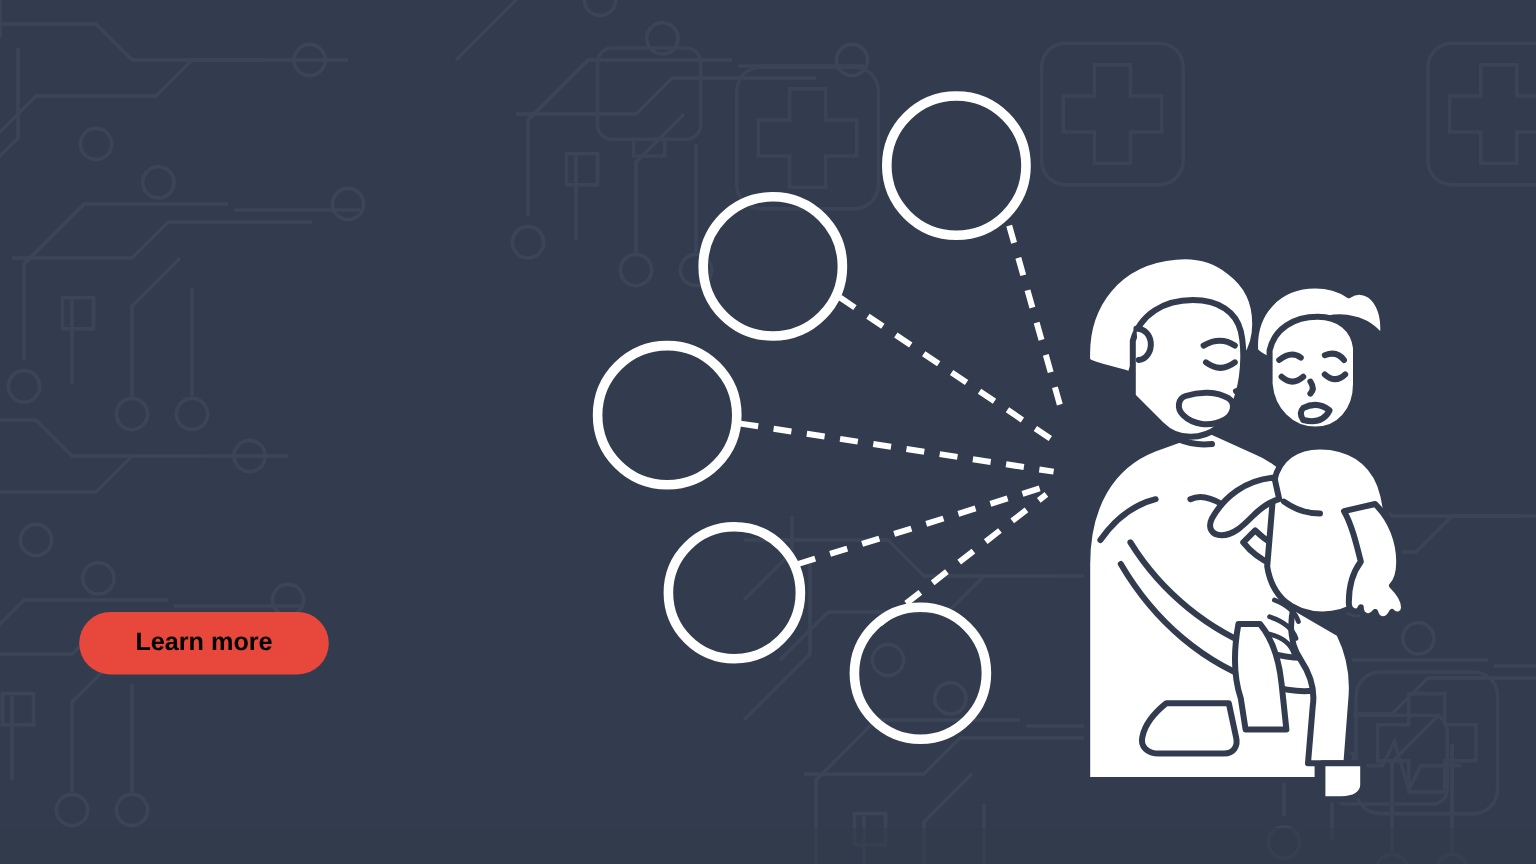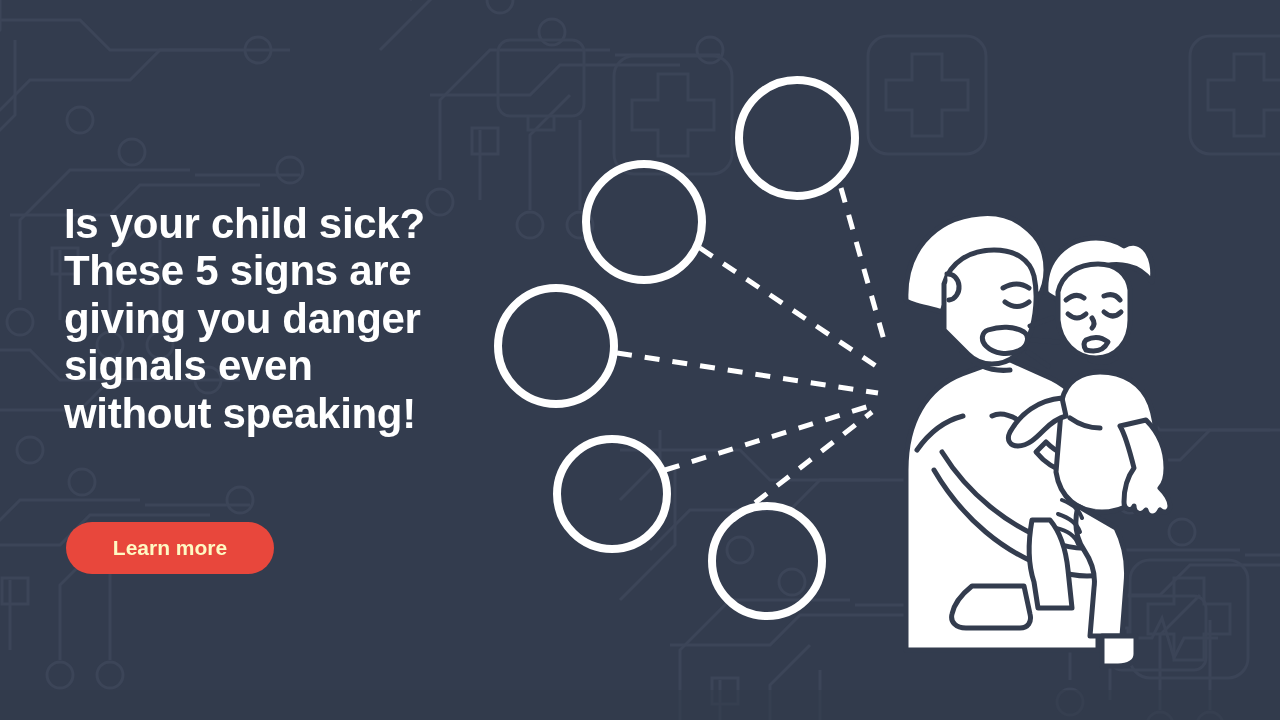--- a/index.html
+++ b/index.html
@@ -37,28 +37,27 @@
   }
   
   .cta {
     position:absolute;
     left:66px; top:510px;
     display:inline-flex;
     align-items:center; justify-content:center;
     min-width:208px; height:52px;
     padding:0 28px;
     background:#e8473c;
-    color:#fef9c3;
+    color:#000000;
     font-size:21px;
     font-weight:bold;
     border:none;
     border-radius:26px;
     cursor:pointer;
     font-family:"Liberation Sans", sans-serif;
-    margin-top:12px;
   }
 
   
   .diagram {
     position:absolute;
     left:0; top:0;
     width:1280px; height:720px;
     pointer-events:none;
   }
   .diagram svg { display:block; width:1280px; height:720px; }
@@ -120,25 +119,20 @@
         <rect x="498" y="40" width="86" height="76" rx="12"></rect>
         <path d="M528 116 v14 h26 v-14"></path>
         <rect x="1110" y="596" width="96" height="74" rx="12"></rect>
       </g>
       <use href="#ekg" x="1128" y="618"></use>
 
       <rect x="0" y="690" width="1280" height="30" fill="#313a4b" opacity="0.55"></rect>
     </svg>
   </div>
 
-  <h1 class="headline">Is your child sick?
-These 5 signs are
-giving you danger
-signals even
-without speaking!</h1>
 
   <button class="cta">Learn more</button>
 
   <div class="diagram">
     <svg viewBox="0 0 1280 720" xmlns="http://www.w3.org/2000/svg">
       <defs>
 
         <g id="glyph-cough">
 
           <path d="M28 38 c0 -20 12 -30 22 -30 c12 0 16 5 20 5 c8 0 12 4 14 10 c3 8 2 16 0 22

